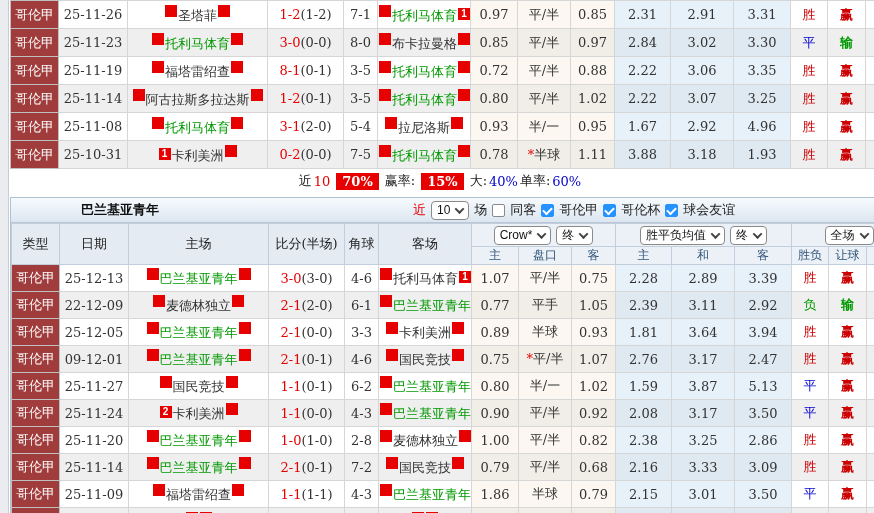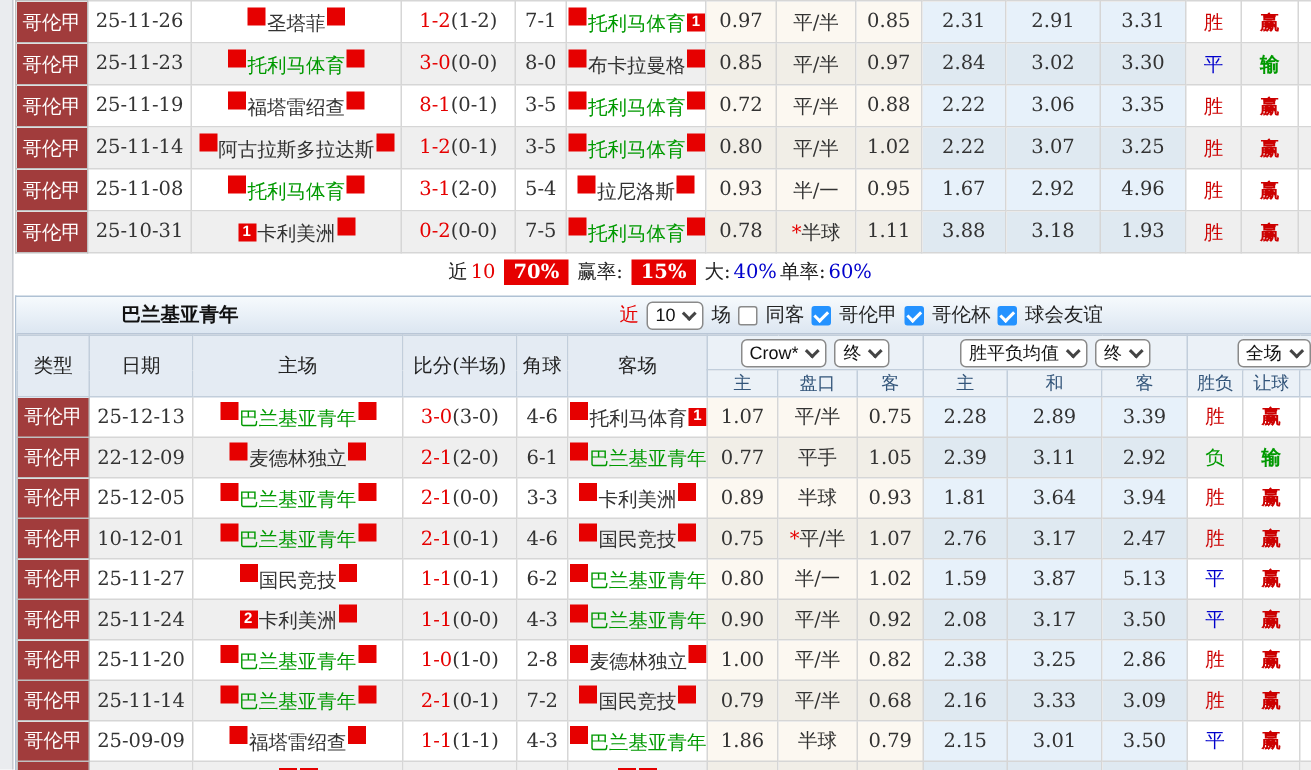--- a/index.html
+++ b/index.html
@@ -408,21 +408,21 @@
             <td class="euro">1.81</td>
             <td class="euro">3.64</td>
             <td class="euro">3.94</td>
             <td><span class="res-red">胜</span></td>
             <td><span class="bold res-red">赢</span></td>
             <td></td>
           </tr>
 
           <tr>
             <td class="lg">哥伦甲</td>
-            <td>10-12-01</td>
+            <td>09-12-01</td>
             <td>
               <span class="badge hidden"></span><span class="green">巴兰基亚青年</span><span class="badge hidden"></span>
             </td>
             <td><span class="score">2-1</span><span class="half">(0-1)</span></td>
             <td>4-6</td>
             <td>
               <span class="badge hidden"></span><span>国民竞技</span><span class="badge hidden"></span>
             </td>
             <td class="asian">0.75</td>
             <td class="asian"><span class="star">*</span><span>平/半</span></td>
@@ -518,21 +518,21 @@
             <td class="euro">2.16</td>
             <td class="euro">3.33</td>
             <td class="euro">3.09</td>
             <td><span class="res-red">胜</span></td>
             <td><span class="bold res-red">赢</span></td>
             <td></td>
           </tr>
 
           <tr>
             <td class="lg">哥伦甲</td>
-            <td>25-09-09</td>
+            <td>25-11-09</td>
             <td>
               <span class="badge hidden"></span><span>福塔雷绍查</span><span class="badge hidden"></span>
             </td>
             <td><span class="score">1-1</span><span class="half">(1-1)</span></td>
             <td>4-3</td>
             <td>
               <span class="badge hidden"></span><span class="green">巴兰基亚青年</span>
             </td>
             <td class="asian">1.86</td>
             <td class="asian"><span>半球</span></td>

